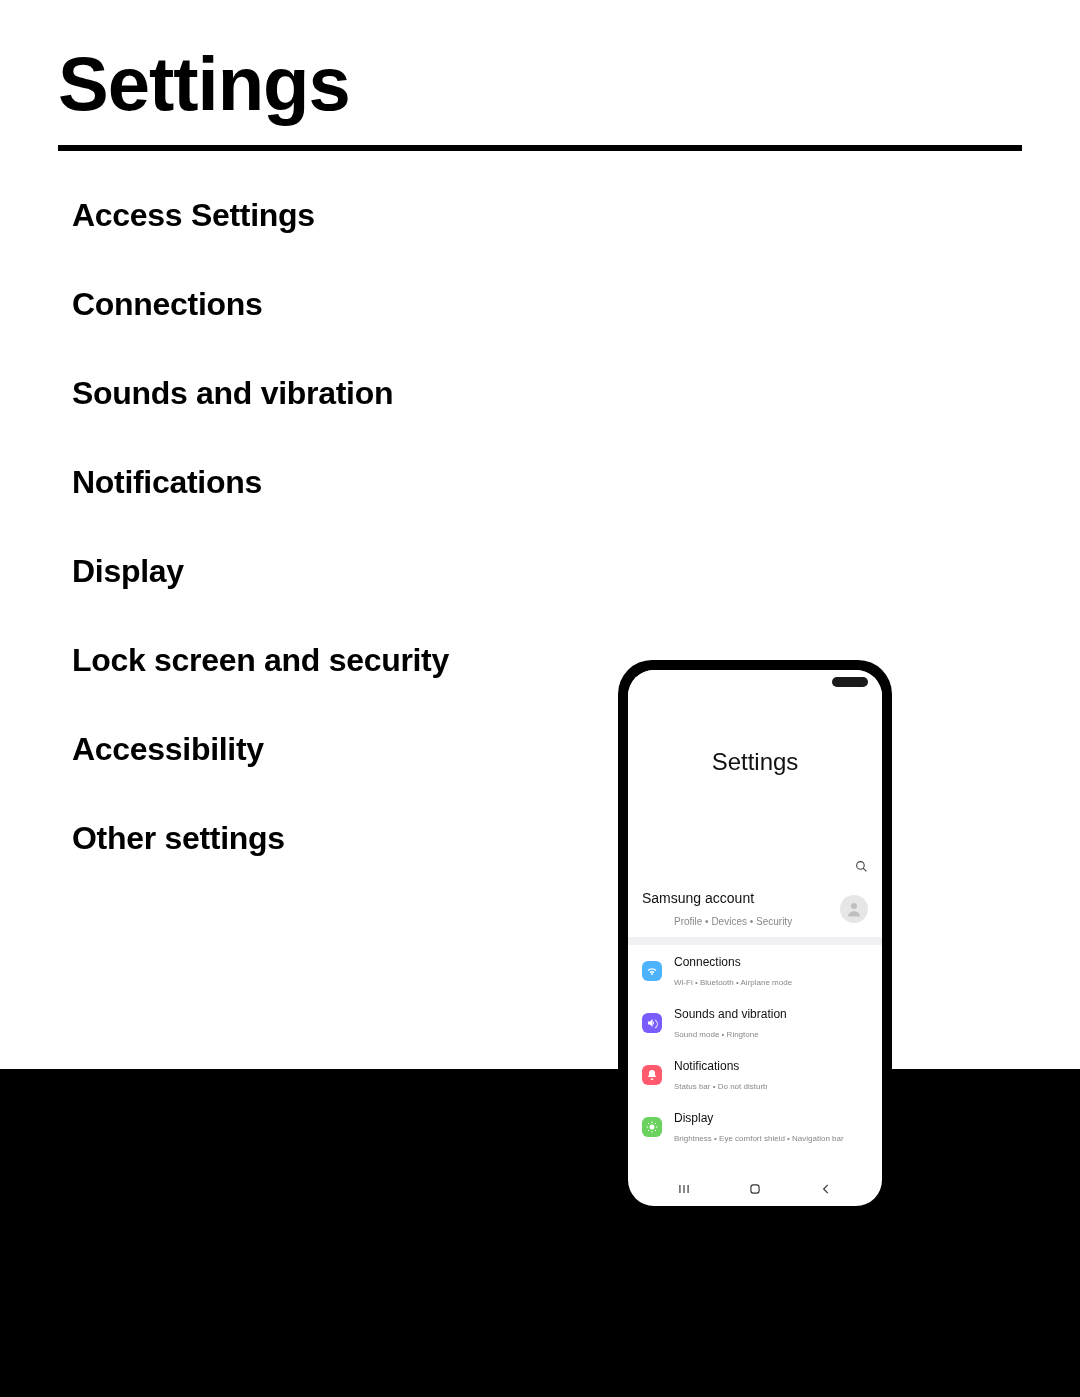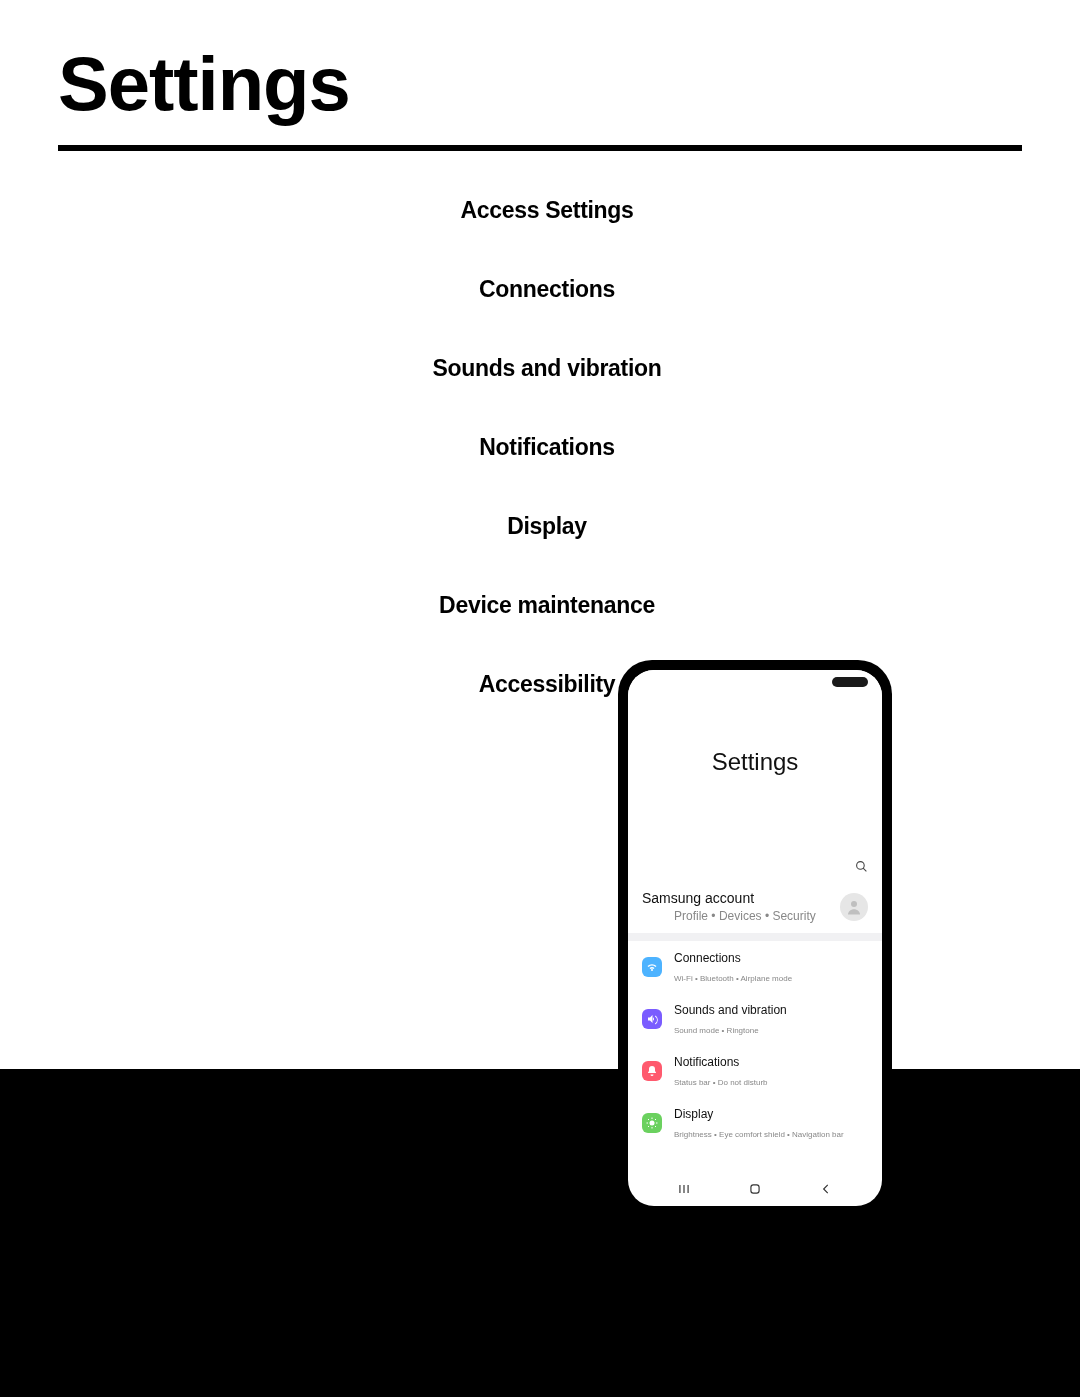--- a/index.html
+++ b/index.html
@@ -23,26 +23,25 @@
       font-family: "Segoe UI", Helvetica, Arial, sans-serif;
     }
     .rule {
       border-top: 6px solid #000;
       margin-bottom: 46px;
     }
     .toc {
       padding-left: 14px;
     }
     .toc-item {
-      font-size: 23px;
+      font-size: 32px;
       font-weight: 600;
       color: #000;
       margin-bottom: 52px;
       letter-spacing: -0.3px;
-      text-align: center;
     }
     .black-band {
       position: absolute;
       left: 0;
       bottom: 0;
       width: 1080px;
       height: 328px;
       background: #000;
       z-index: 1;
     }
@@ -113,23 +112,23 @@
     }
     .account-text {
       display: flex;
       flex-direction: column;
     }
     .account-title {
       font-size: 14px;
       color: #111;
     }
     .account-sub {
-      font-size: 12px;
+      font-size: 10px;
       color: #888;
-      margin-top: 3px;
+      margin-top: 10px;
       padding-left: 32px;
     }
     .avatar {
       width: 28px;
       height: 28px;
       border-radius: 50%;
       background: #e6e6e6;
       display: flex;
       align-items: center;
       justify-content: center;
@@ -175,22 +174,23 @@
 <div class="content">
   <h1 class="page-title">Settings</h1>
   <div class="rule"></div>
 
   <div class="toc">
     <div class="toc-item">Access Settings</div>
     <div class="toc-item">Connections</div>
     <div class="toc-item">Sounds and vibration</div>
     <div class="toc-item">Notifications</div>
     <div class="toc-item">Display</div>
-    <div class="toc-item">Device maintenance</div>
+    <div class="toc-item">Lock screen and security</div>
     <div class="toc-item">Accessibility</div>
+    <div class="toc-item">Other settings</div>
   </div>
 </div>
 
 <div class="black-band"></div>
 
 <div class="phone">
   <div class="screen">
     <div class="screen-header">
       <div class="screen-title">Settings</div>
     </div>

